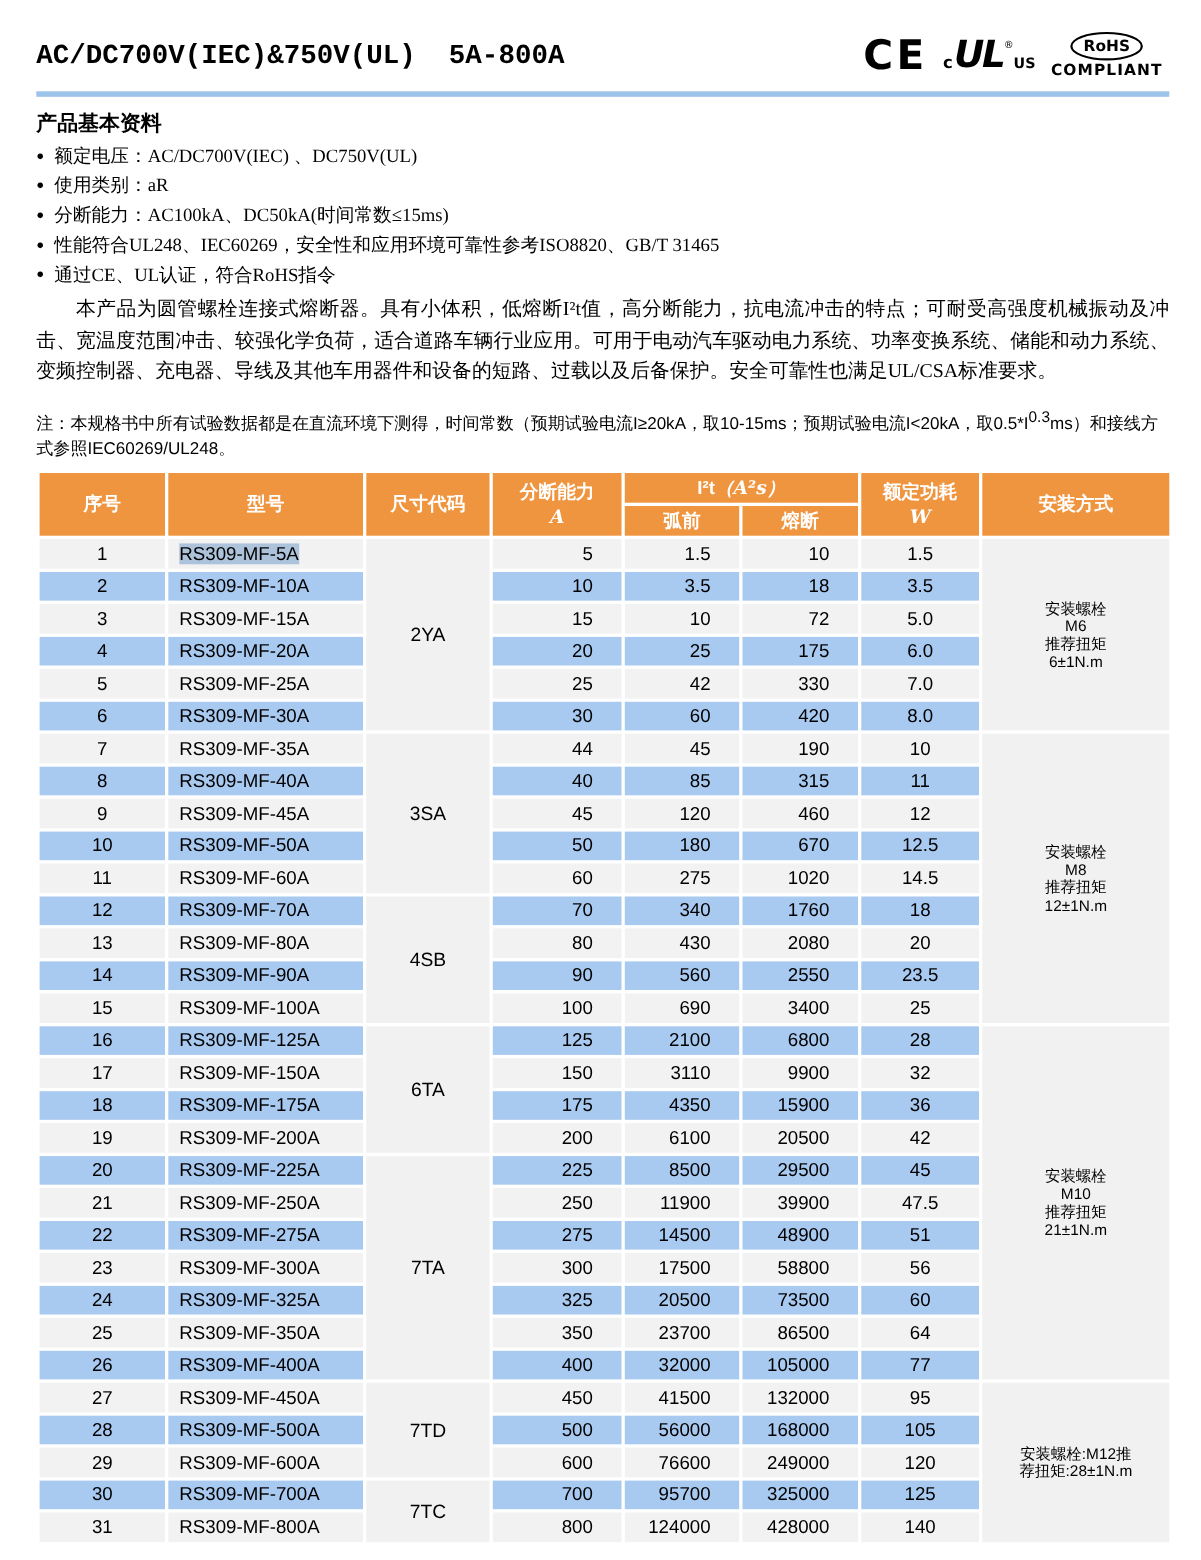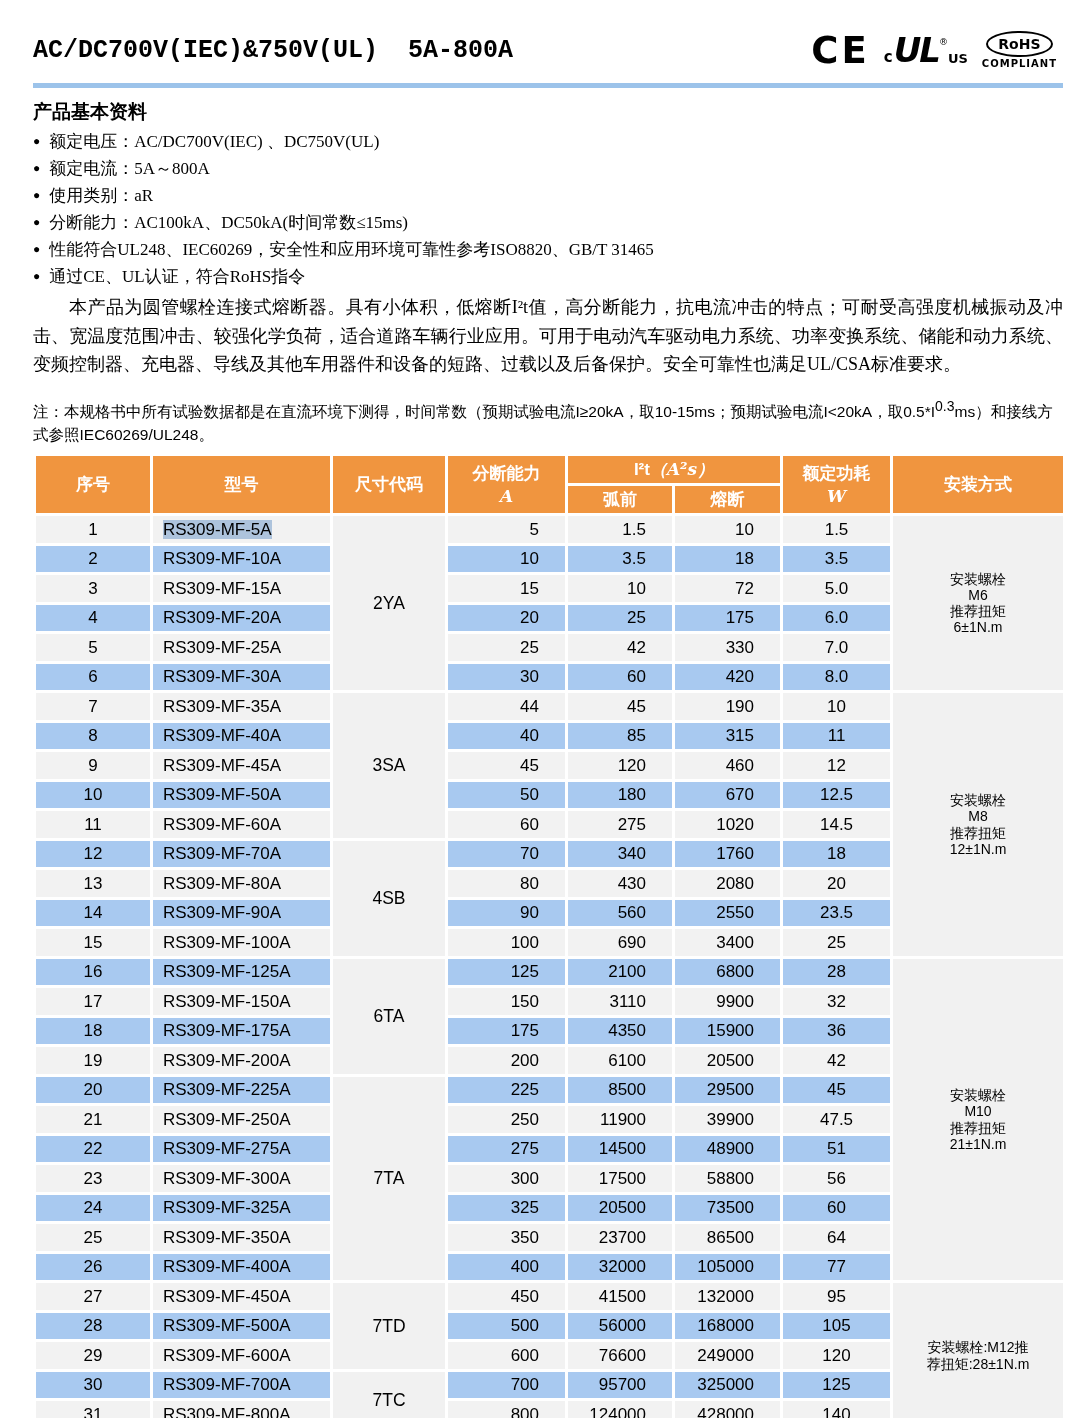--- a/index.html
+++ b/index.html
@@ -19,21 +19,21 @@
   }
   .marks { display:flex; align-items:center; gap:14px; padding-right:6px; }
   .ce { font-family:"DejaVu Sans", sans-serif; font-weight:bold; font-size:37px; letter-spacing:3px; line-height:1; }
   .ulmark { position:relative; font-family:"DejaVu Sans", sans-serif; line-height:1; display:flex; align-items:flex-end; }
   .ulmark .c { font-size:15px; font-weight:bold; margin-right:1px; margin-bottom:2px;}
   .ulmark .core { font-size:34px; font-weight:bold; font-style:italic; letter-spacing:-2px;}
   .ulmark .us { font-size:13px; font-weight:bold; margin-bottom:2px;}
   .ulmark .reg { font-size:9px; position:relative; top:-20px; }
   .rohs { text-align:center; font-family:"DejaVu Sans", sans-serif; }
   .rohs .oval { border:2px solid #000; border-radius:50%; padding:3px 10px; font-weight:bold; font-size:14px; display:inline-block; }
-  .rohs .sub { font-size:10px; font-weight:bold; letter-spacing:1px; margin-top:1px; }
+  .rohs .sub { font-size:14px; font-weight:bold; letter-spacing:1px; margin-top:1px; }
   .rule { height:5px; background:#9CC3EA; margin-top:7px; }
   
   .sec-title { font-family:"Liberation Serif", serif; font-weight:bold; font-size:19px; margin-top:11px; }
   ul.specs { list-style:none; margin-top:3px; }
   ul.specs li { font-family:"Liberation Serif", serif; font-size:17px; line-height:27px; }
   ul.specs .dot { font-size:12px; margin-right:9px; vertical-align:2px; }
   .para {
     font-family:"Liberation Serif", serif; font-size:18px; line-height:28.5px;
     text-indent:2em; margin-top:3px; text-align:justify;
   }
@@ -79,21 +79,20 @@
       <span class="oval">RoHS</span>
       <div class="sub">COMPLIANT</div>
     </span>
   </div>
 </div>
 <div class="rule"></div>
 
 <div class="sec-title">产品基本资料</div>
 <ul class="specs">
   <li><span class="dot">●</span><span>额定电压：AC/DC700V(IEC) 、DC750V(UL)</span></li>
-  <li><span class="dot">●</span><span>额定电流：5A～800A</span></li>
   <li><span class="dot">●</span><span>使用类别：aR</span></li>
   <li><span class="dot">●</span><span>分断能力：AC100kA、DC50kA(时间常数≤15ms)</span></li>
   <li><span class="dot">●</span><span>性能符合UL248、IEC60269，安全性和应用环境可靠性参考ISO8820、GB/T 31465</span></li>
   <li><span class="dot">●</span><span>通过CE、UL认证，符合RoHS指令</span></li>
 </ul>
 <div class="para">本产品为圆管螺栓连接式熔断器。具有小体积，低熔断I²t值，高分断能力，抗电流冲击的特点；可耐受高强度机械振动及冲击、宽温度范围冲击、较强化学负荷，适合道路车辆行业应用。可用于电动汽车驱动电力系统、功率变换系统、储能和动力系统、变频控制器、充电器、导线及其他车用器件和设备的短路、过载以及后备保护。安全可靠性也满足UL/CSA标准要求。</div>
 
 <div class="note"><span>注：本规格书中所有试验数据都是在直流环境下测得，时间常数（预期试验电流I≥20kA，取10-15ms；预期试验电流I&lt;20kA，取0.5*I</span><span class="sup">0.3</span><span>ms）和接线方式参照IEC60269/UL248。</span></div>
 
 <table class="spec">

